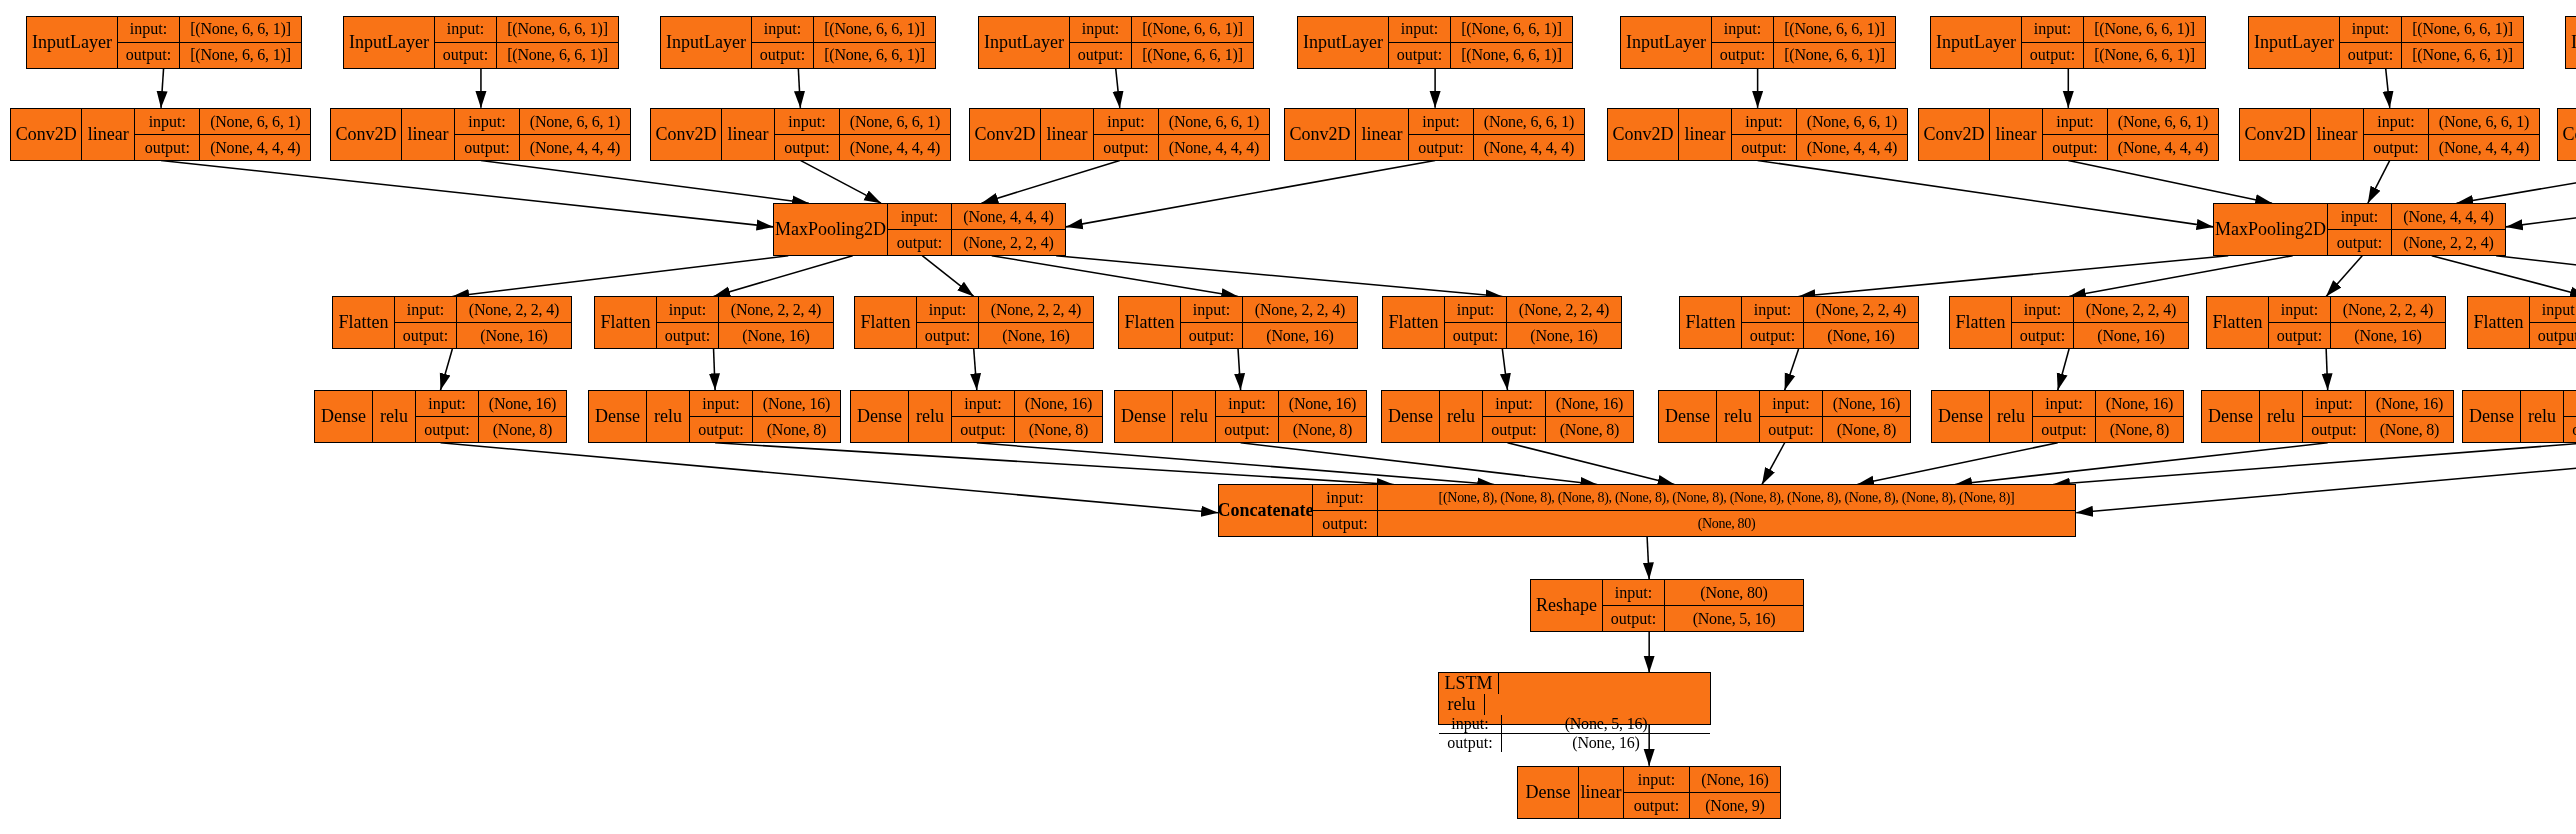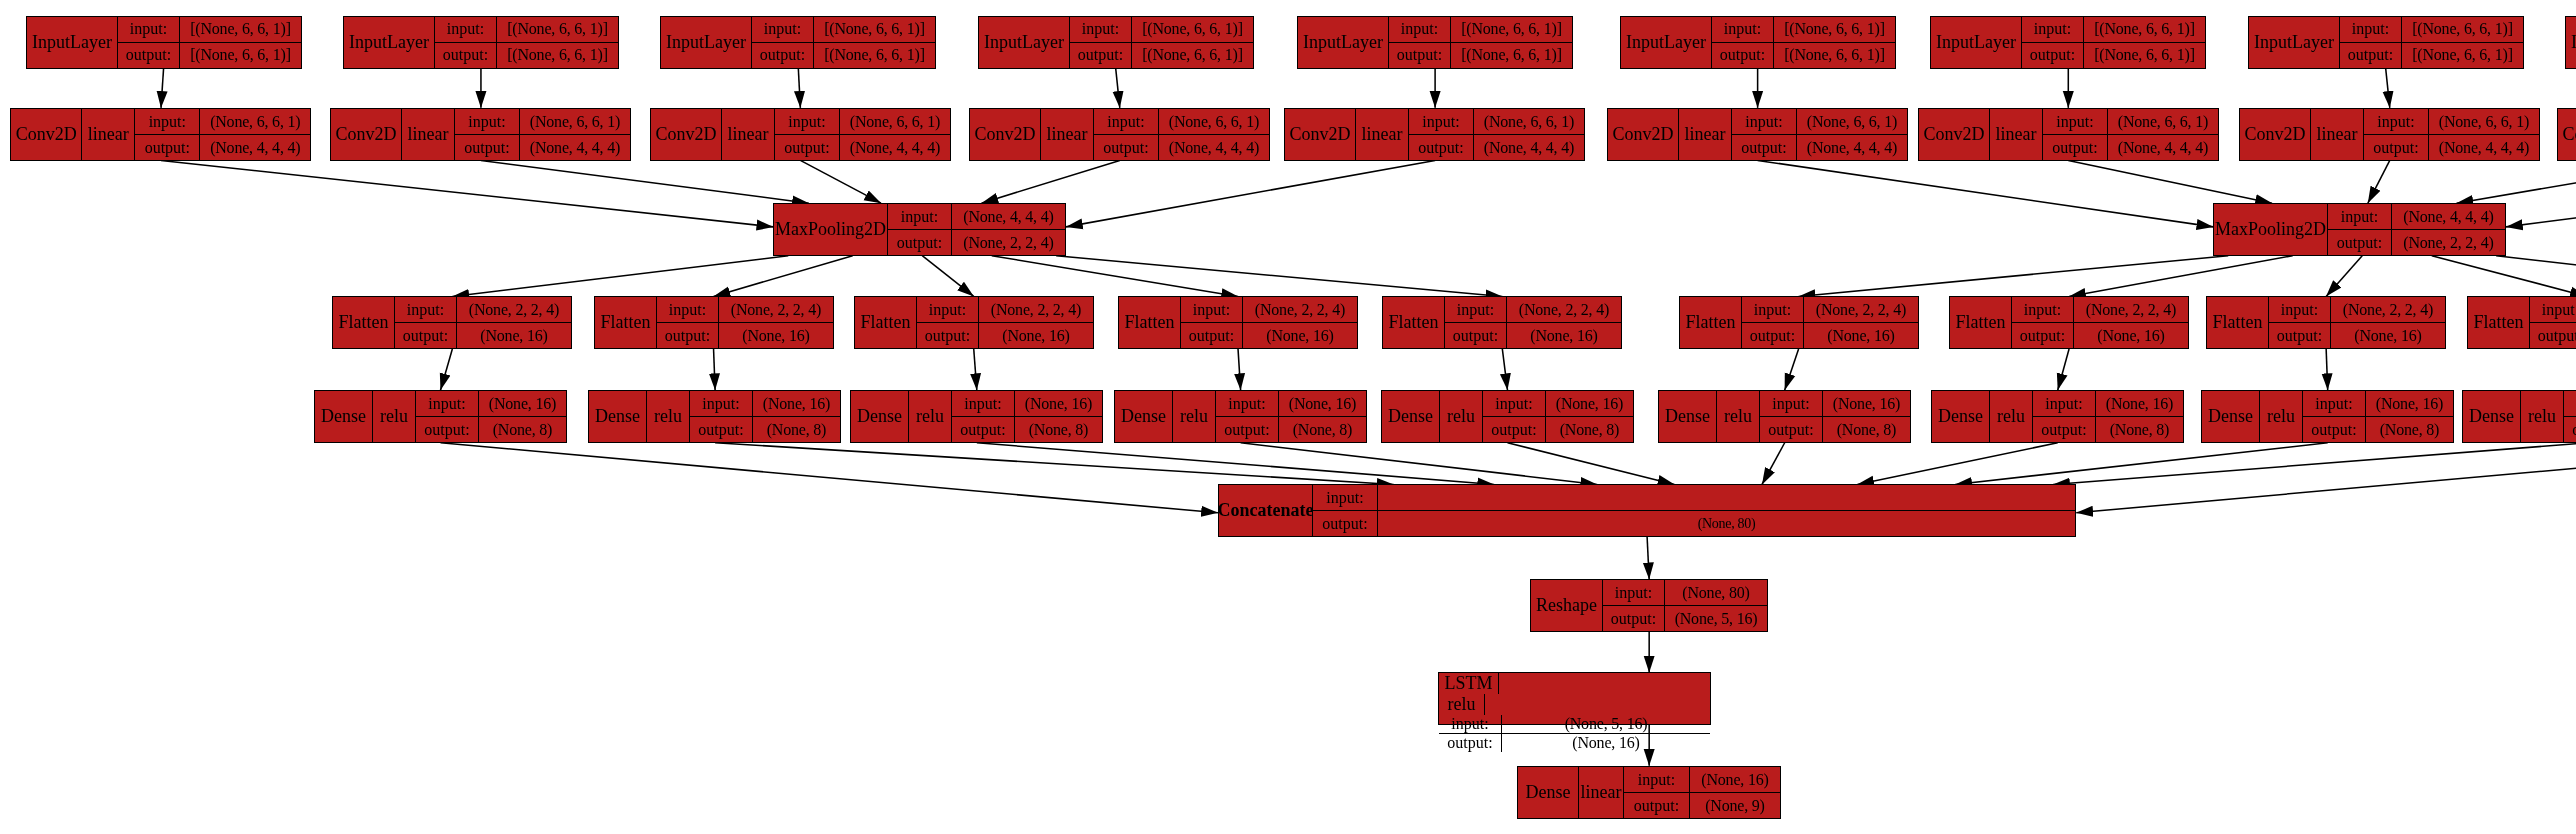--- a/index.html
+++ b/index.html
@@ -4,21 +4,21 @@
 <style>
   html,body{margin:0;padding:0;background:#ffffff;}
   body{width:3185px;height:835px;font-family:"Liberation Serif",serif;color:#000;}
   .diagram{position:relative;width:3185px;height:835px;background:#fff;overflow:hidden;}
   .edges{position:absolute;left:0;top:0;width:3185px;height:835px;}
   .nodes{position:absolute;left:0;top:0;width:3185px;height:835px;}
   .node{
     position:absolute;
     display:flex;
     box-sizing:border-box;
-    background:#b91c1c;
+    background:#f97316;
     border:1.5px solid #000;
   }
   .cell{
     display:flex;align-items:center;justify-content:center;
     border-right:1px solid #000;
     font-size:18px;
     box-sizing:border-box;
     flex:0 0 auto;
     white-space:nowrap;
     overflow:hidden;
@@ -589,28 +589,29 @@
           <div class="io-row">
             <div class="io-label" style="width: 63px;">output:</div>
           </div>
         </div>
       </div>
       <div class="node" id="node-concat" style="left: 1218px; top: 484px; width: 858px; height: 53px;">
         <div class="cell name" style="width: 94px; font-weight: bold;">Concatenate</div>
         <div class="io">
           <div class="io-row first">
             <div class="io-label" style="width: 65px;">input:</div>
+            <div class="io-value">[(None, 8), (None, 8), (None, 8), (None, 8), (None, 8), (None, 8), (None, 8), (None, 8), (None, 8), (None, 8)]</div>
           </div>
           <div class="io-row">
             <div class="io-label" style="width: 65px;">output:</div>
             <div class="io-value">(None, 80)</div>
           </div>
         </div>
       </div>
-      <div class="node" id="node-reshape" style="left: 1530px; top: 579px; width: 238px; height: 53px;">
+      <div class="node" id="node-reshape" style="left: 1530px; top: 579px; width: 274px; height: 53px;">
         <div class="cell name" style="width: 72px;">Reshape</div>
         <div class="io">
           <div class="io-row first">
             <div class="io-label" style="width: 62px;">input:</div>
             <div class="io-value">(None, 80)</div>
           </div>
           <div class="io-row">
             <div class="io-label" style="width: 62px;">output:</div>
             <div class="io-value">(None, 5, 16)</div>
           </div>

